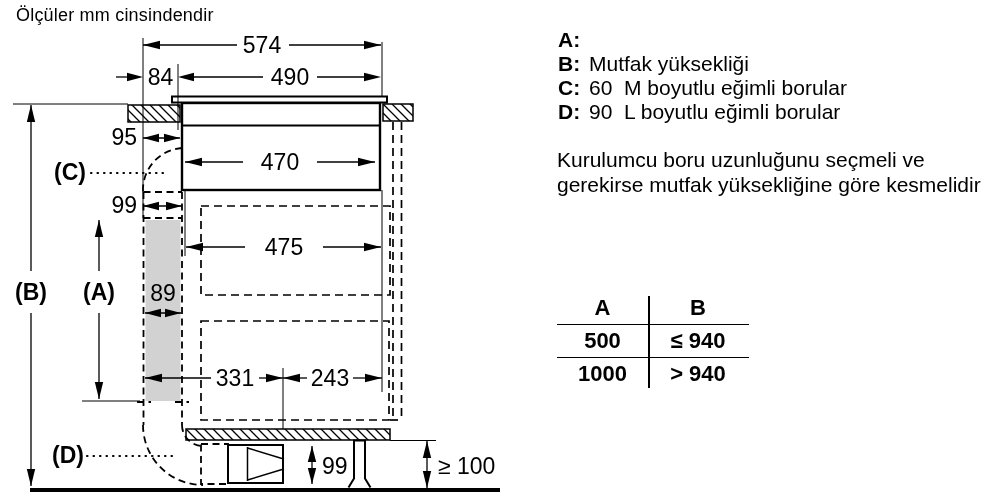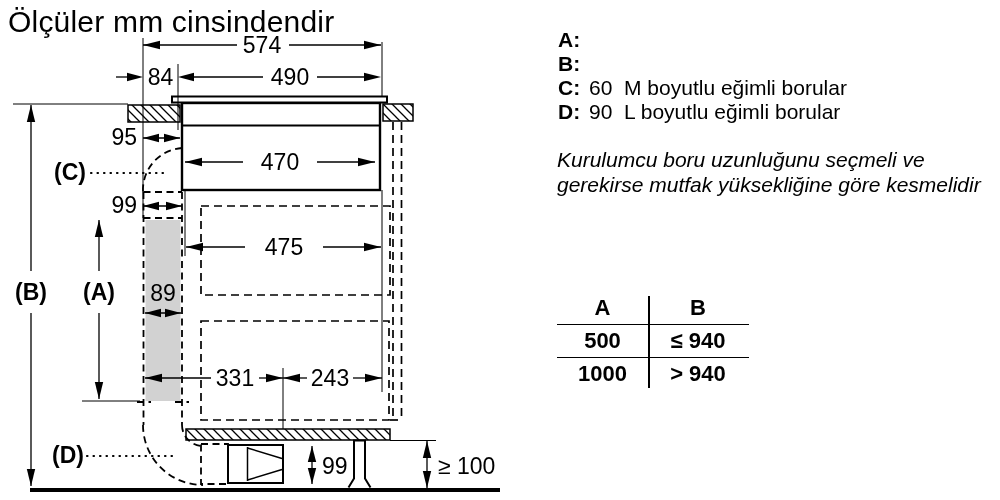--- a/index.html
+++ b/index.html
@@ -1,26 +1,26 @@
 <!DOCTYPE html>
 <html><head>
 <meta charset="utf-8">
 <style>
   html,body{margin:0;padding:0;background:#fff;}
   body{width:1000px;height:500px;position:relative;overflow:hidden;
        font-family:"Liberation Sans", sans-serif;color:#000;}
   .abs{position:absolute;}
-  .title{left:8px;top:5px;font-size:30px;letter-spacing:.2px;}
+  .title{left:16px;top:5px;font-size:18px;letter-spacing:.2px;}
   svg text{font-family:"Liberation Sans", sans-serif;font-size:23px;fill:#000;}
   svg text.lbl{font-weight:bold;}
   .legend{left:558px;top:28px;font-size:21px;line-height:24px;}
   .legend-row{display:flex;}
   .legend-key{font-weight:bold;width:31px;flex:0 0 31px;}
   .legend-text{white-space:pre-wrap;}
-  .note{left:557px;top:147px;width:432px;font-size:21px;line-height:25px;font-style:italic;}
+  .note{left:557px;top:147px;width:432px;font-size:21px;line-height:25px;}
   .dimtable{left:557px;top:292px;width:192px;font-size:22px;}
   .trow{display:flex;height:32px;align-items:center;font-weight:bold;}
   .trow.bline{border-bottom:1.6px solid #000;}
   .tc-a{width:91px;text-align:center;}
   .tc-b{width:100px;text-align:center;}
   .thead{font-weight:bold;}
   .tbl-vline{position:absolute;left:91px;top:4px;height:92px;width:1.6px;background:#000;}
 </style>
 </head>
 <body>
@@ -223,20 +223,21 @@
     <line x1="87" y1="456" x2="173" y2="456" stroke="#000" stroke-width="2.2" stroke-dasharray="0.5 6" stroke-linecap="round"></line>
   </g>
 </svg>
 
 <div class="abs legend">
   <div class="legend-row">
     <span class="legend-key">A:</span>
   </div>
   <div class="legend-row">
     <span class="legend-key">B:</span>
+    <span class="legend-text">Mutfak yüksekliği</span>
   </div>
   <div class="legend-row">
     <span class="legend-key">C:</span>
     <span class="legend-text">60  M boyutlu eğimli borular</span>
   </div>
   <div class="legend-row">
     <span class="legend-key">D:</span>
     <span class="legend-text">90  L boyutlu eğimli borular</span>
   </div>
 </div>

